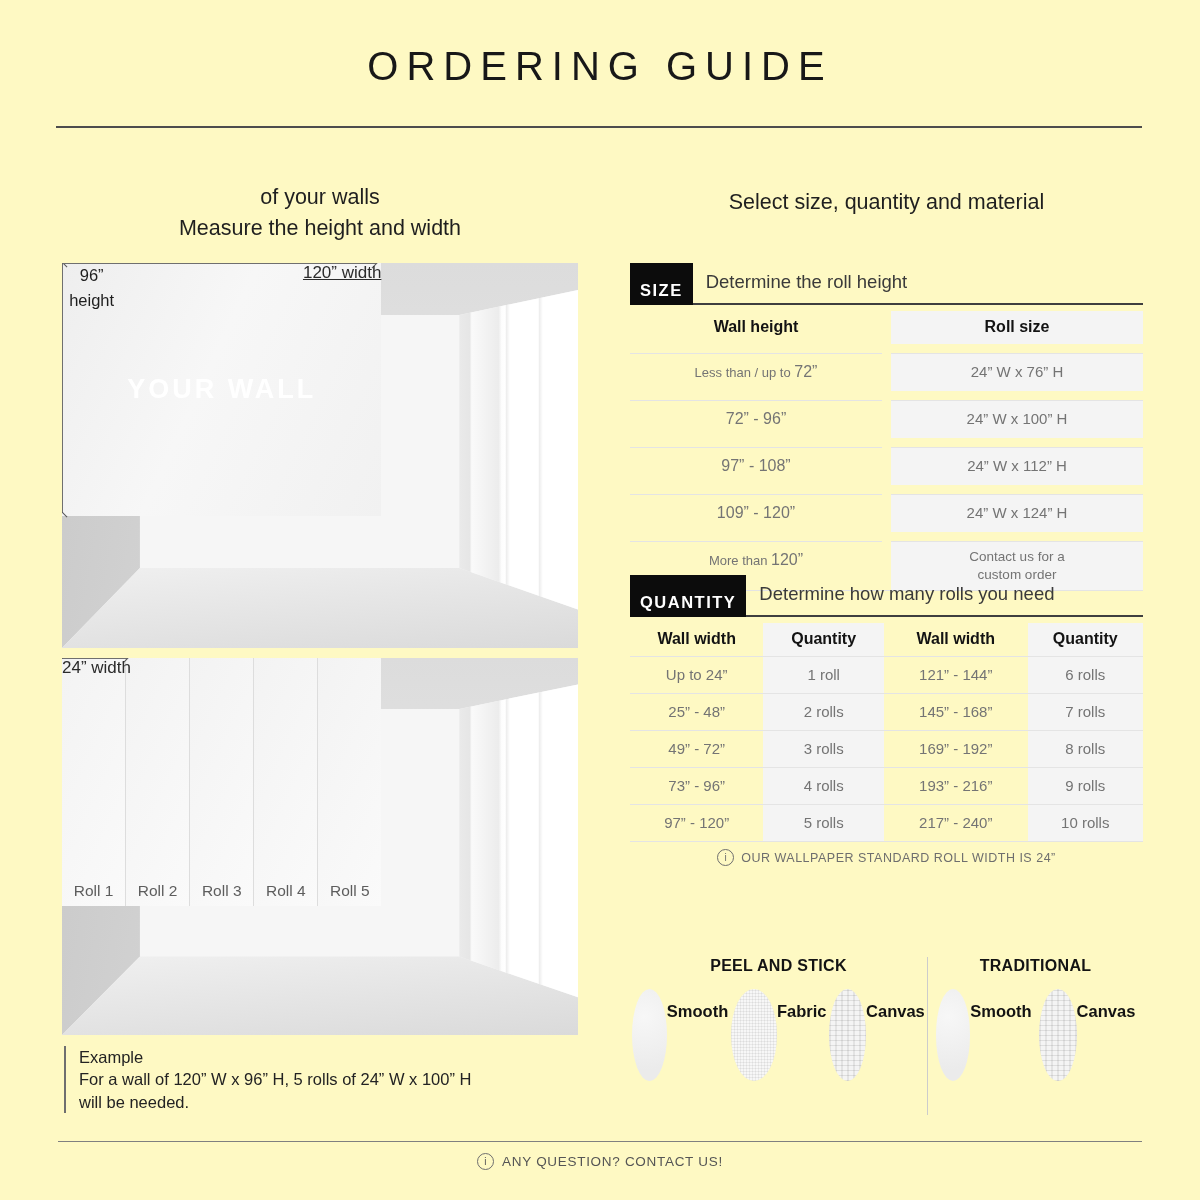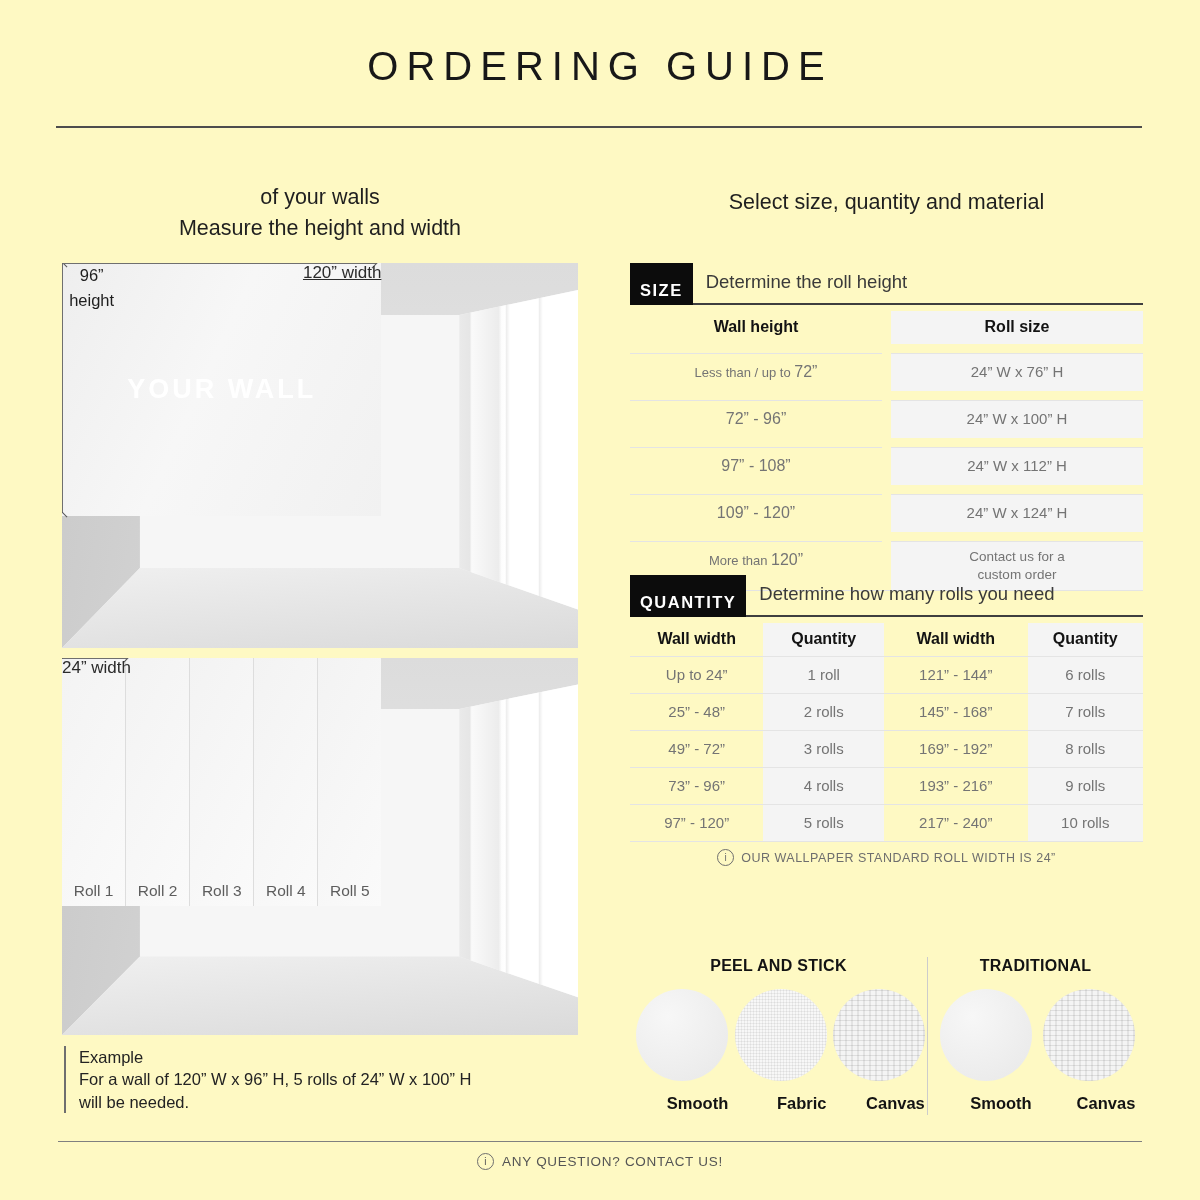--- a/index.html
+++ b/index.html
@@ -90,21 +90,21 @@
   .footer{position:absolute;top:1153px;left:0;width:100%;display:flex;justify-content:center;
           align-items:center;gap:8px;font-size:13.5px;letter-spacing:.7px;color:#555;}
 
   
   .materials{position:absolute;left:630px;top:957px;width:513px;display:flex;align-items:flex-start;}
   .mat-group{display:block;}
   .g1{width:297px;} .g2{flex:1;}
   .mat-divider{width:1px;background:#cccccc;height:158px;}
   .mat-title{text-align:center;font-weight:700;font-size:16px;color:#131313;letter-spacing:.3px;margin-bottom:14px;}
   .mat-row{display:flex;justify-content:space-evenly;}
-  .mat-opt{display:flex;flex-direction:column;align-items:flex-end;width:96px;}
+  .mat-opt{display:flex;flex-direction:row;align-items:flex-start;width:96px;}
   .swatch{width:92px;height:92px;border-radius:50%;}
   .sw-smooth{background:radial-gradient(circle at 35% 30%,#f7f7f7,#ebebeb 78%);}
   .sw-fabric{background-color:#f7f7f7;
     background-image:repeating-linear-gradient(0deg,rgba(0,0,0,.055) 0 1px,transparent 1px 3px),
                      repeating-linear-gradient(90deg,rgba(0,0,0,.055) 0 1px,transparent 1px 3px);}
   .sw-canvas{background-color:#f4f4f4;
     background-image:repeating-linear-gradient(0deg,rgba(0,0,0,.09) 0 1px,transparent 1px 5px),
                      repeating-linear-gradient(90deg,rgba(0,0,0,.07) 0 2px,transparent 2px 6px);}
   .mat-label{margin-top:13px;font-weight:700;font-size:16.5px;color:#131313;}
 </style>

